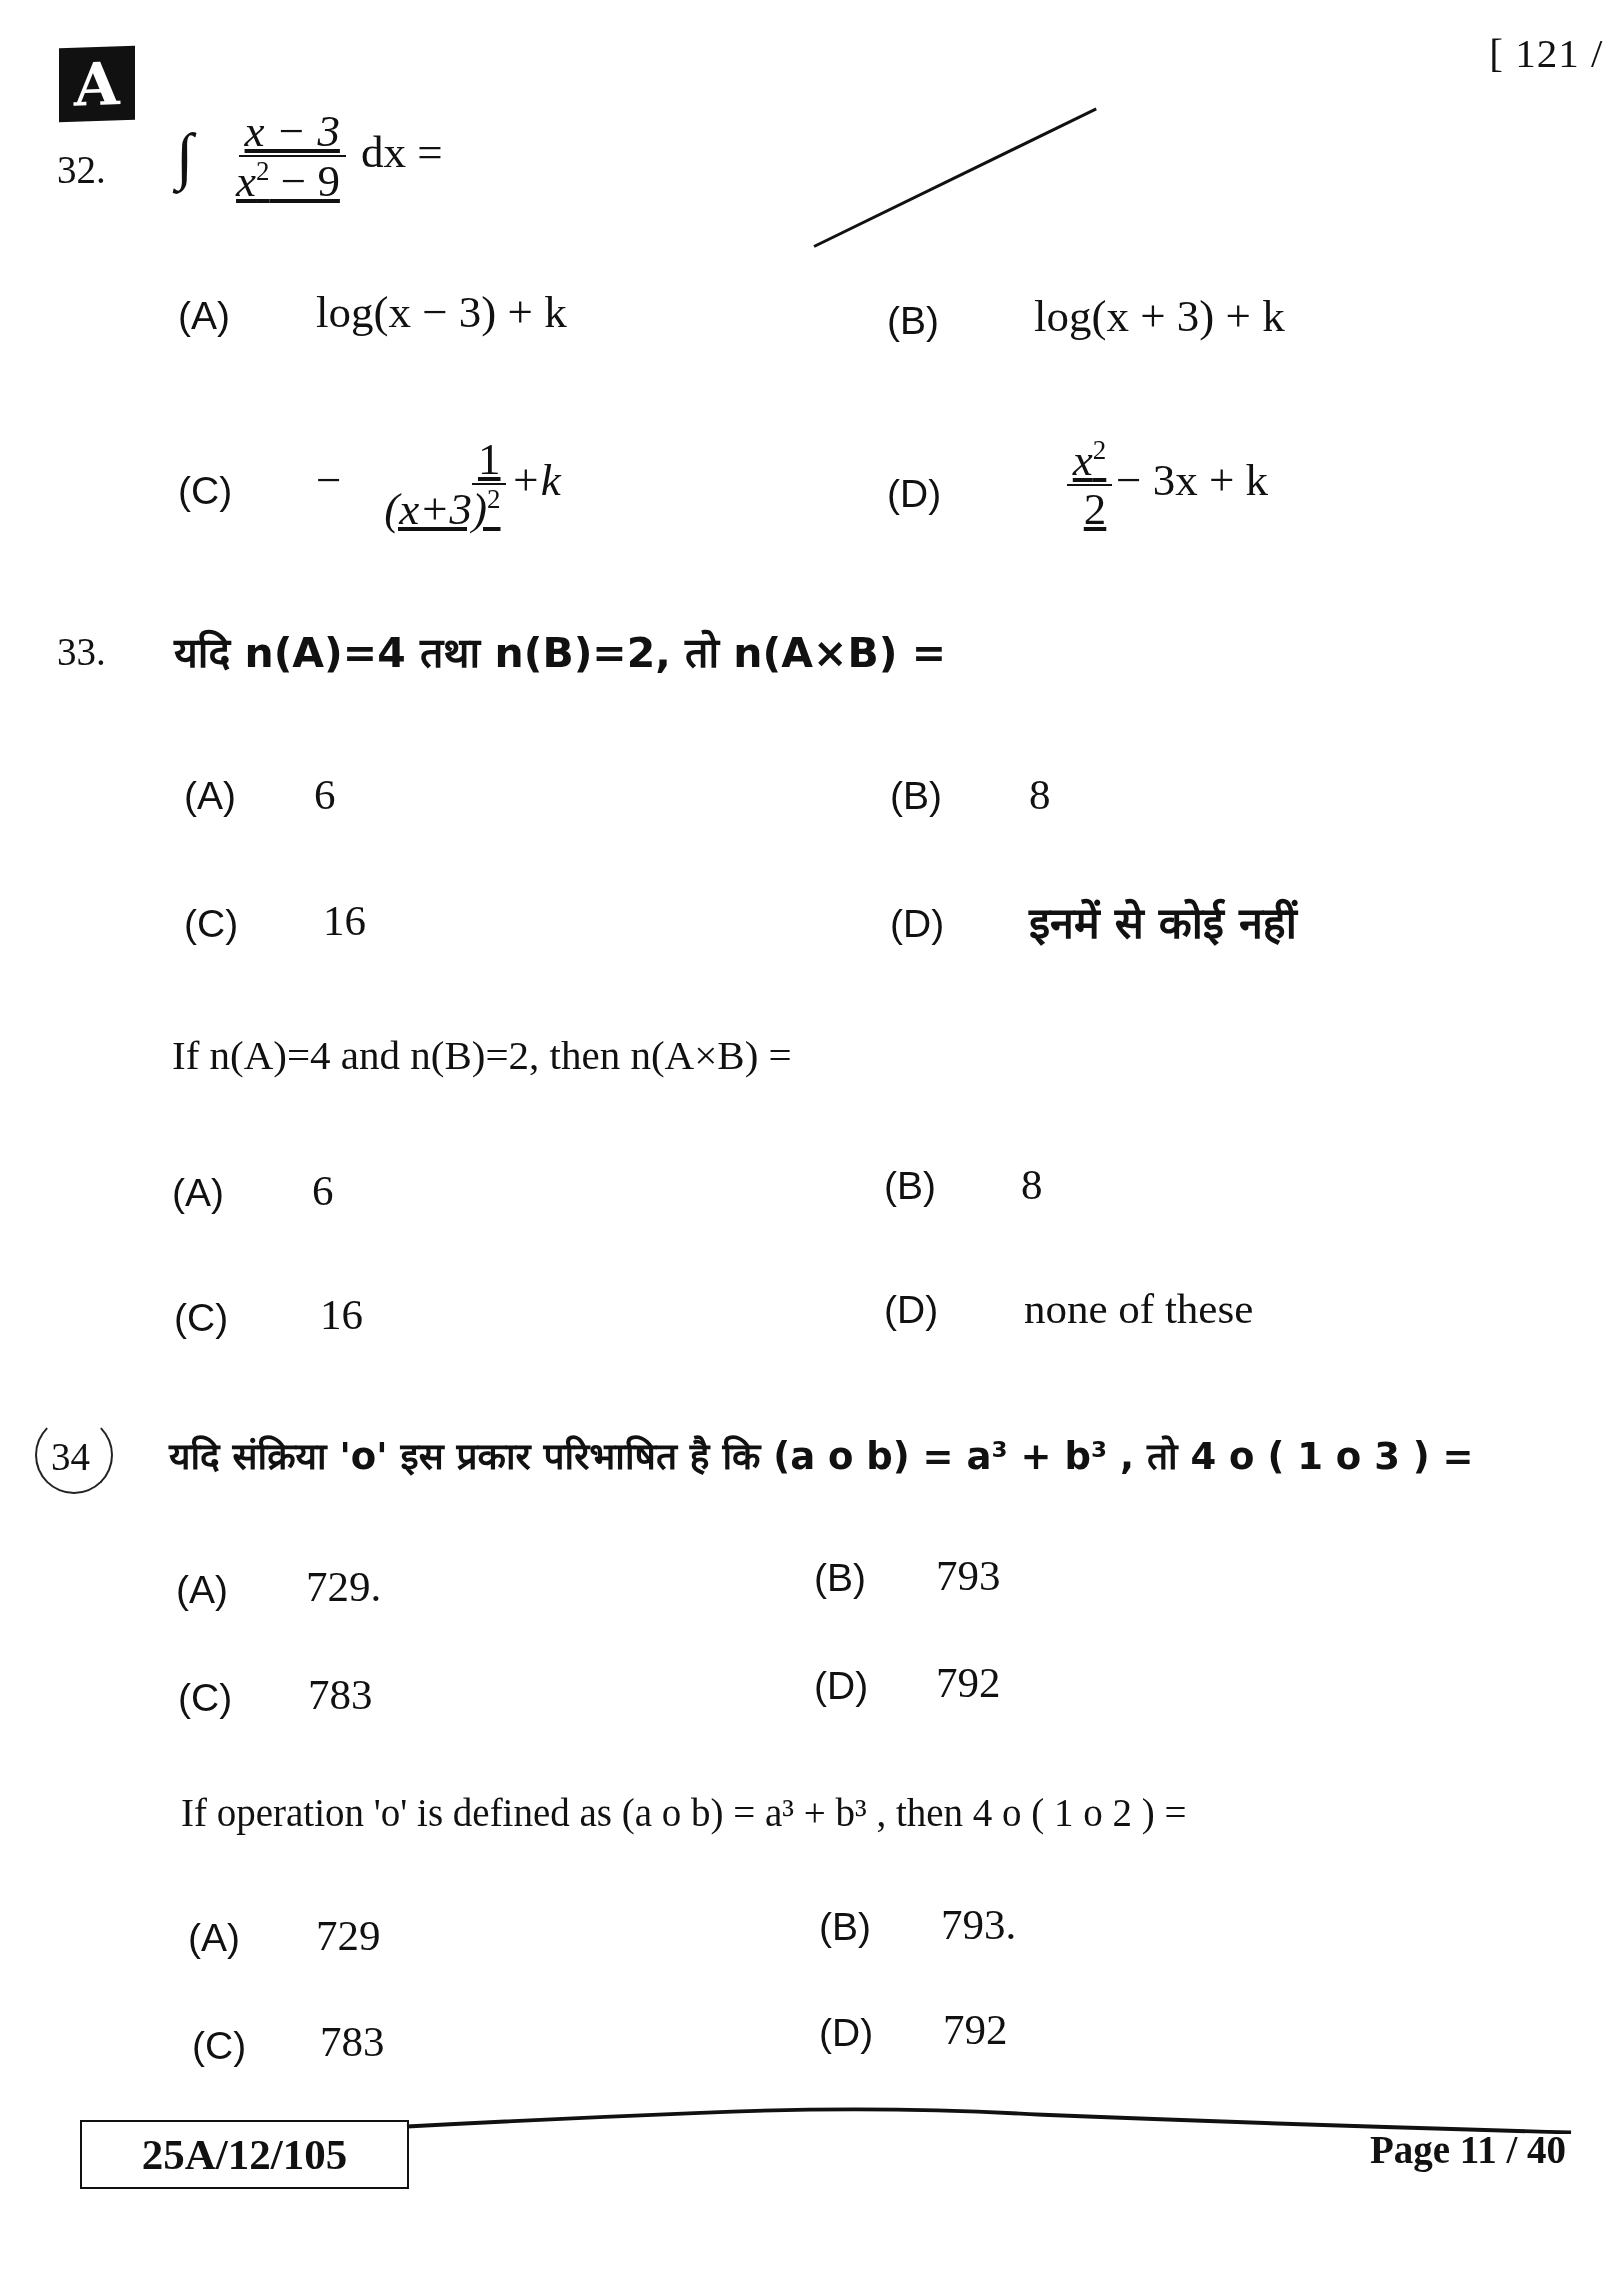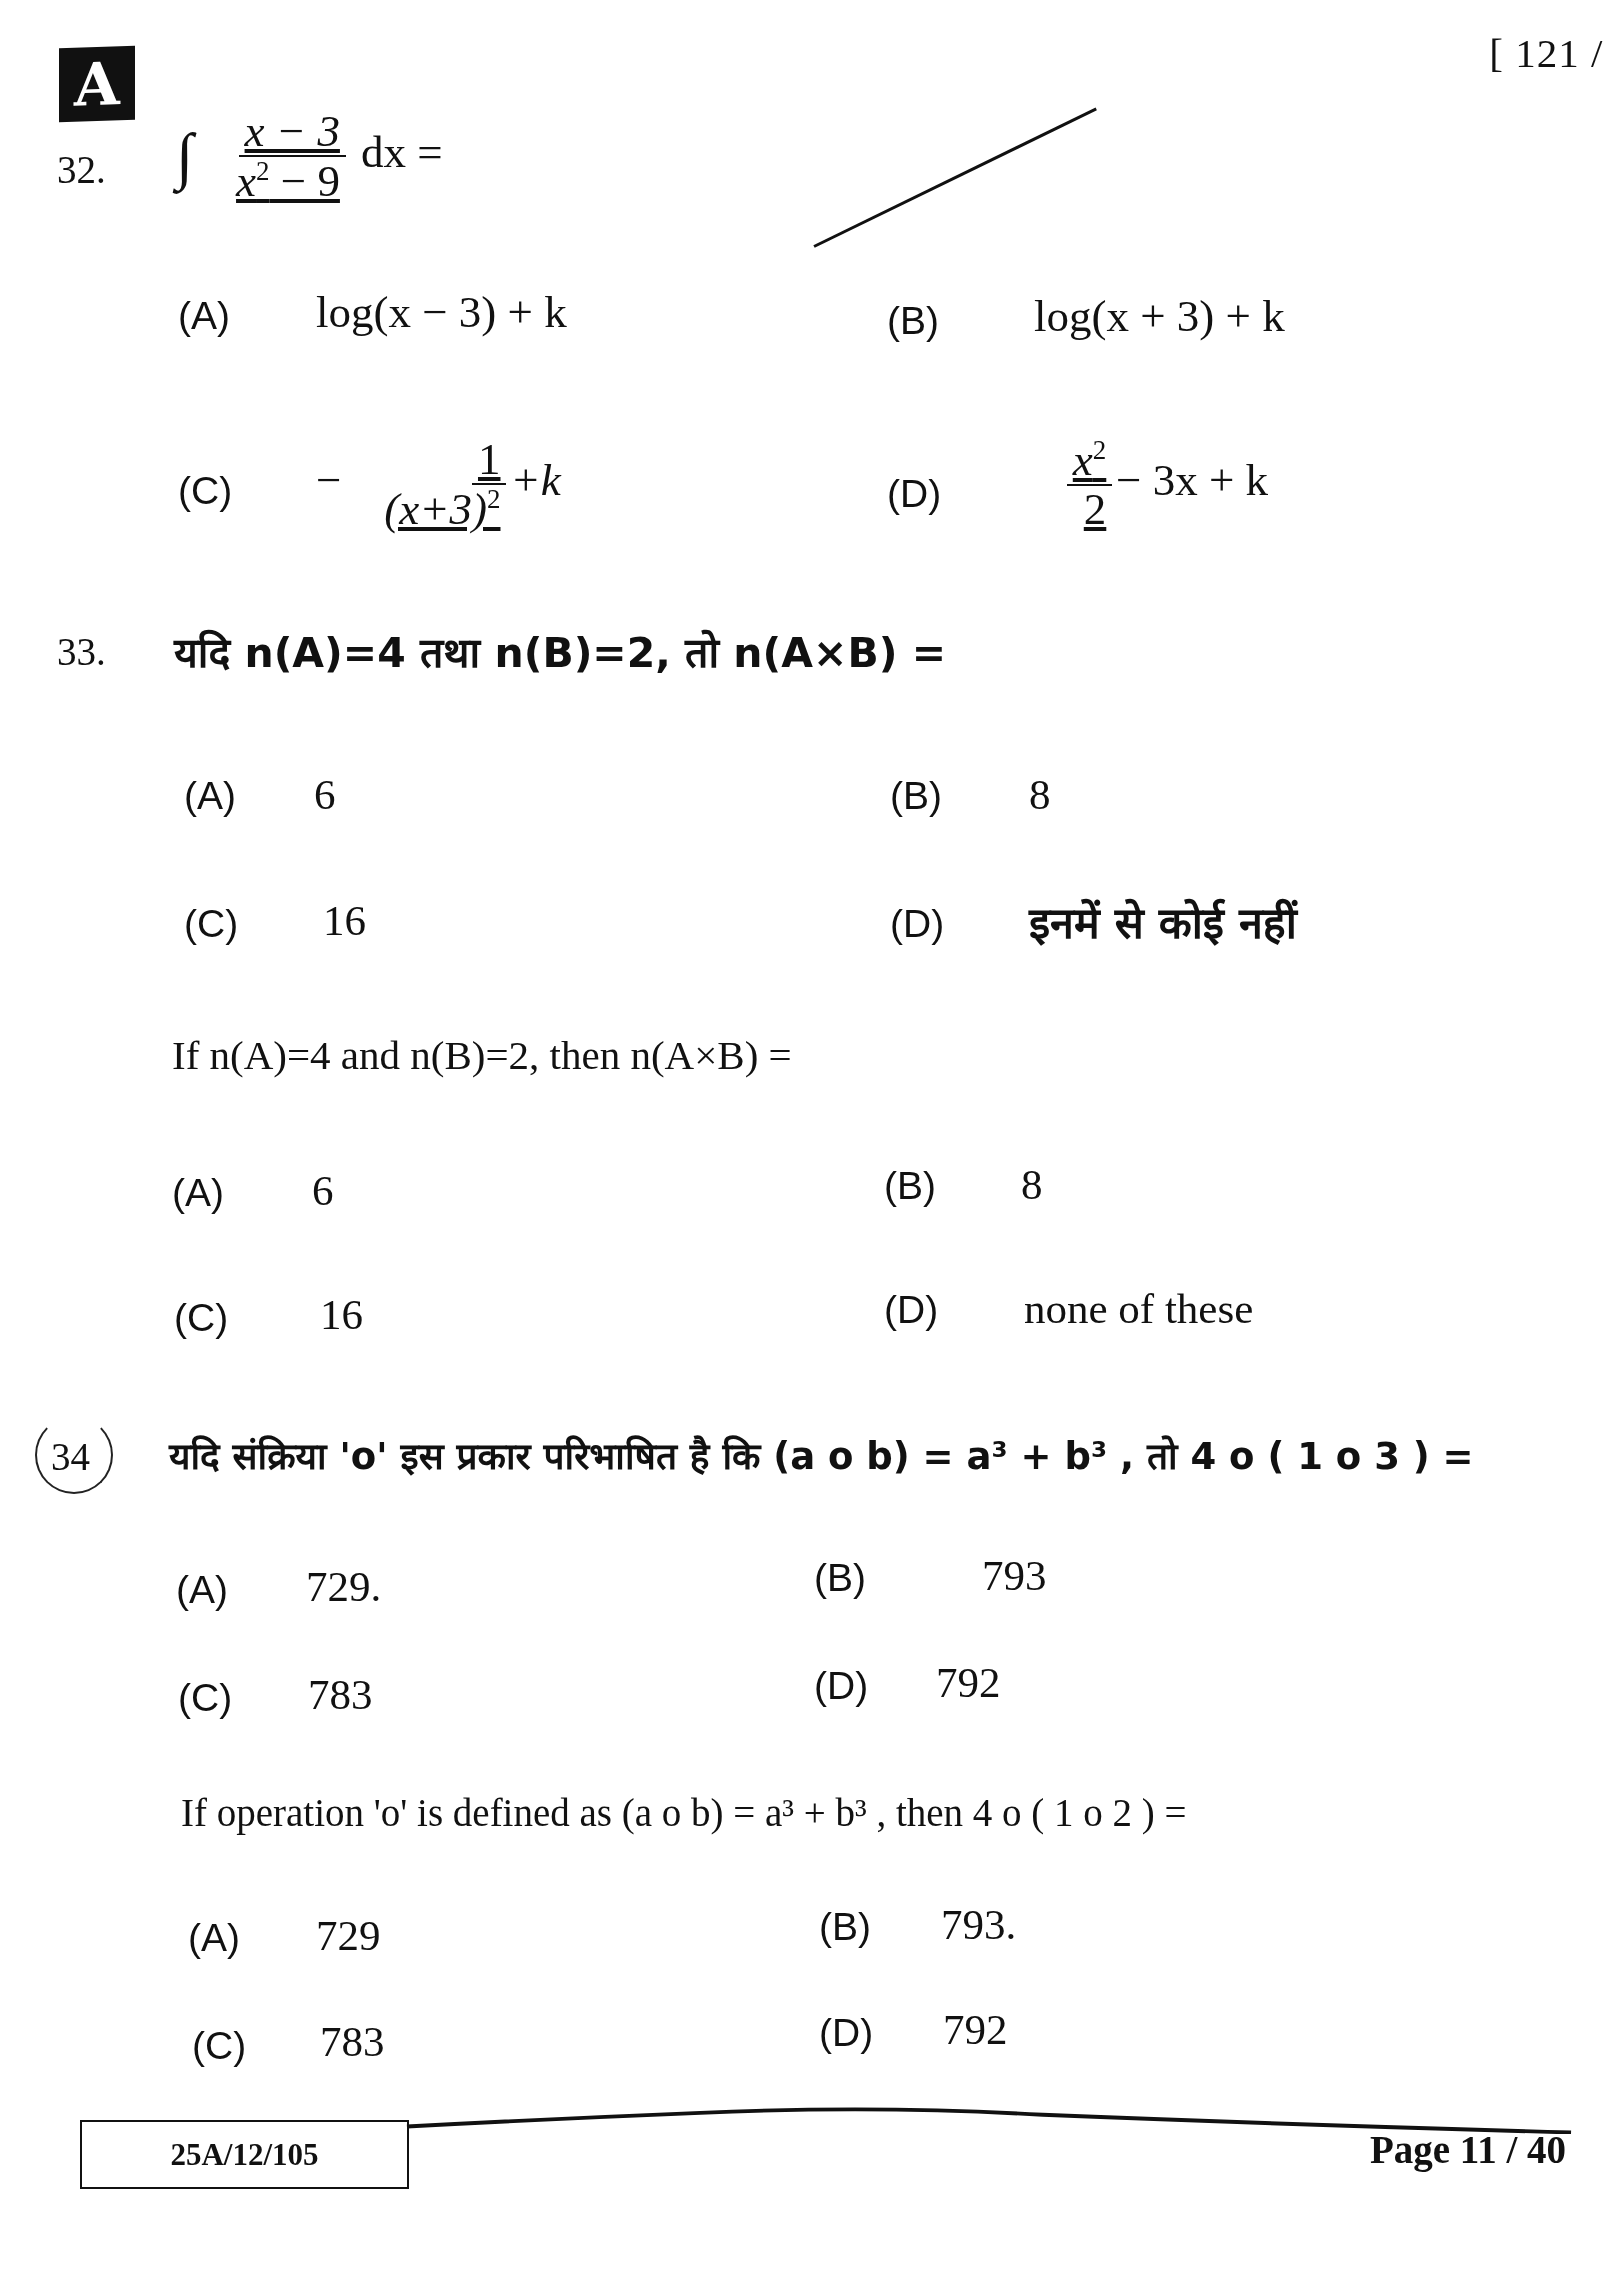--- a/index.html
+++ b/index.html
@@ -19,21 +19,21 @@
   .frac { display:inline-flex; flex-direction:column; align-items:flex-end; vertical-align:middle; margin:0 3.9px;text-decoration:underline; }
   .frac .num { border-bottom:2.9px solid #111; padding:0 5.9px; line-height:1.05; }
   .frac .den { line-height:1.05; padding:0 5.9px;margin-left:33px; }
   sup { font-size:0.6em; }
   .hindi { font-family:"DejaVu Sans",sans-serif; font-weight:bold; }
   .circle34 { left:35px; top:1416px; width:74px; height:74px; border:2.9px solid #222; border-radius:50%;
               border-left-color:#222; border-top-color:transparent; border-right-color:#222; }
   .strike { left:814px; top:245px; width:314px; height:2.9px; background:#111; transform-origin:left center; transform:rotate(-26deg); }
   .footer-box { left:80px; top:2120px; width:325px; height:65px; border:2.9px solid #111;
                 display:flex; align-items:center; justify-content:center;
-                font-size:31px; font-weight:bold; font-family:"Liberation Serif",serif; }
+                font-size:43px; font-weight:bold; font-family:"Liberation Serif",serif; }
   .footer-page { right:55px; top:2127px; font-size:39px; font-weight:bold; }
   .footer-line { left:406px; top:2107px; width:1166px; height:27.4px; }
 </style>
 </head>
 <body>
 
 <div class="abs badge">A</div>
 <div class="abs ref">[ 121 /</div>
 
 <div class="abs qnum" style="left:57px; top:147px;">32.</div>
@@ -90,21 +90,21 @@
 <div class="abs opt-letter" style="left:884px; top:1288px;">(D)</div>
 <div class="abs opt-val" style="left:1024px; top:1284px;">none of these</div>
 
 <div class="abs circle34"></div>
 <div class="abs qnum" style="left:51px; top:1434px;">34</div>
 <div class="abs q-text hindi" style="left:169px; top:1429px; font-size:37px;">यदि संक्रिया 'o' इस प्रकार परिभाषित है कि (a o b) = a³ + b³ , तो 4 o ( 1 o 3 ) =</div>
 
 <div class="abs opt-letter" style="left:176px; top:1568px;">(A)</div>
 <div class="abs opt-val" style="left:306px; top:1562px;">729.</div>
 <div class="abs opt-letter" style="left:814px; top:1556px;">(B)</div>
-<div class="abs opt-val" style="left:936px; top:1551px;margin-left:46px;">793</div>
+<div class="abs opt-val" style="left:936px; top:1551px;">793</div>
 <div class="abs opt-letter" style="left:178px; top:1676px;">(C)</div>
 <div class="abs opt-val" style="left:308px; top:1670px;">783</div>
 <div class="abs opt-letter" style="left:814px; top:1664px;">(D)</div>
 <div class="abs opt-val" style="left:936px; top:1658px;">792</div>
 
 <div class="abs q-text" style="left:181px; top:1790px; font-size:39px;">If operation 'o' is defined as (a o b) = a³ + b³ , then 4 o ( 1 o 2 ) =</div>
 <div class="abs opt-letter" style="left:188px; top:1916px;">(A)</div>
 <div class="abs opt-val" style="left:316px; top:1911px;">729</div>
 <div class="abs opt-letter" style="left:819px; top:1905px;">(B)</div>
 <div class="abs opt-val" style="left:941px; top:1900px;">793.</div>

